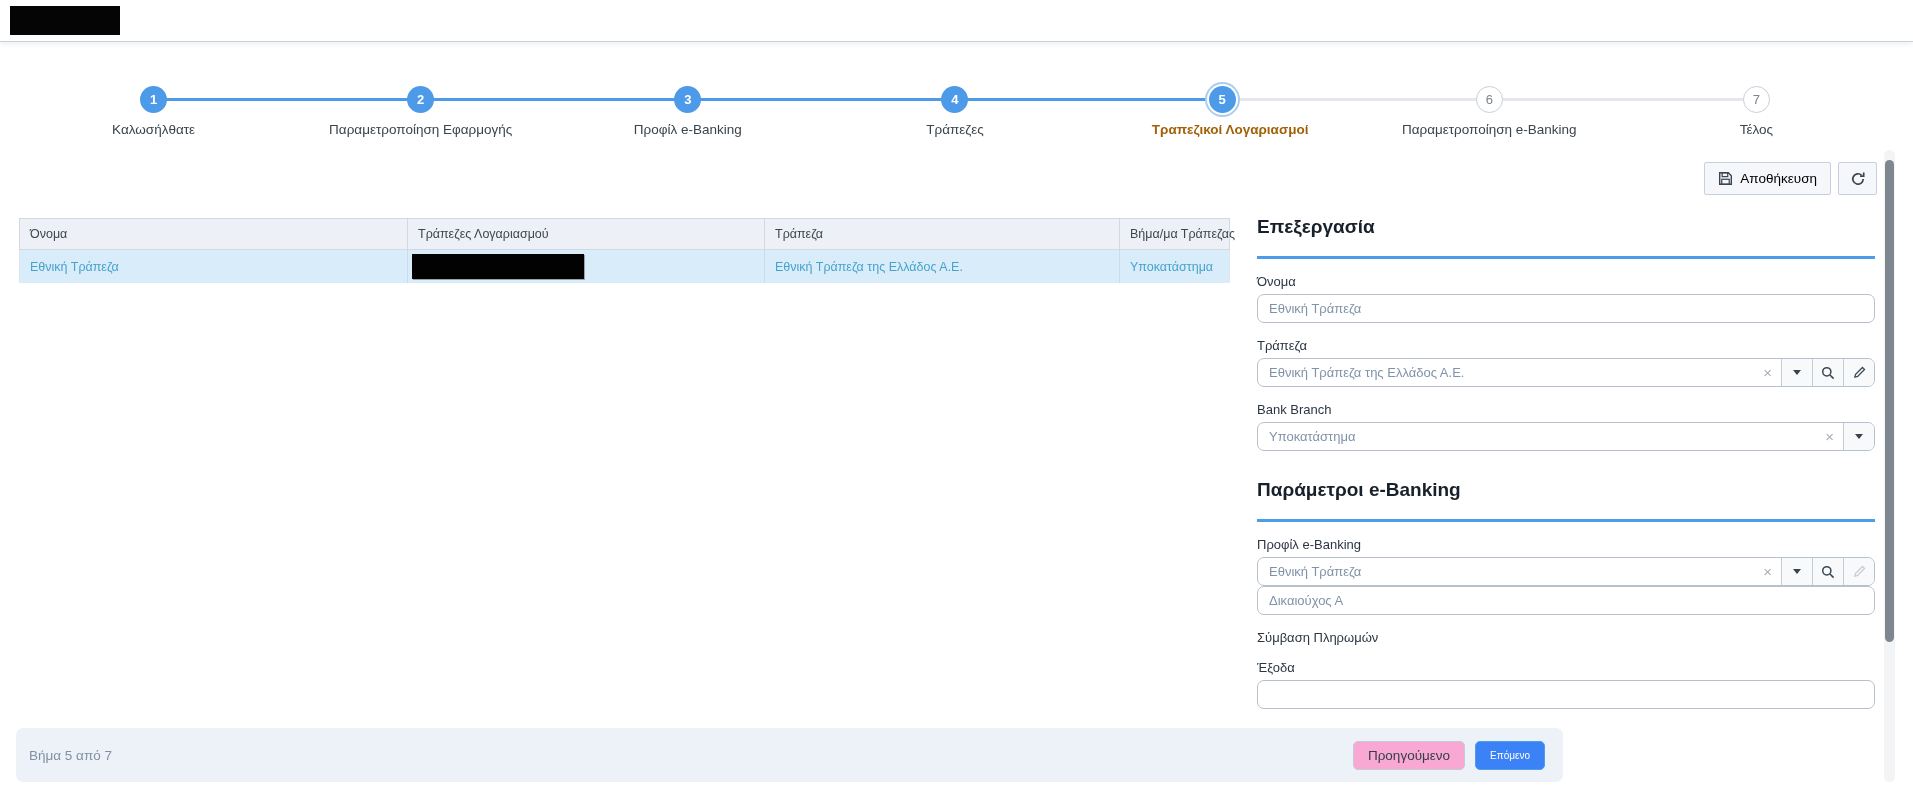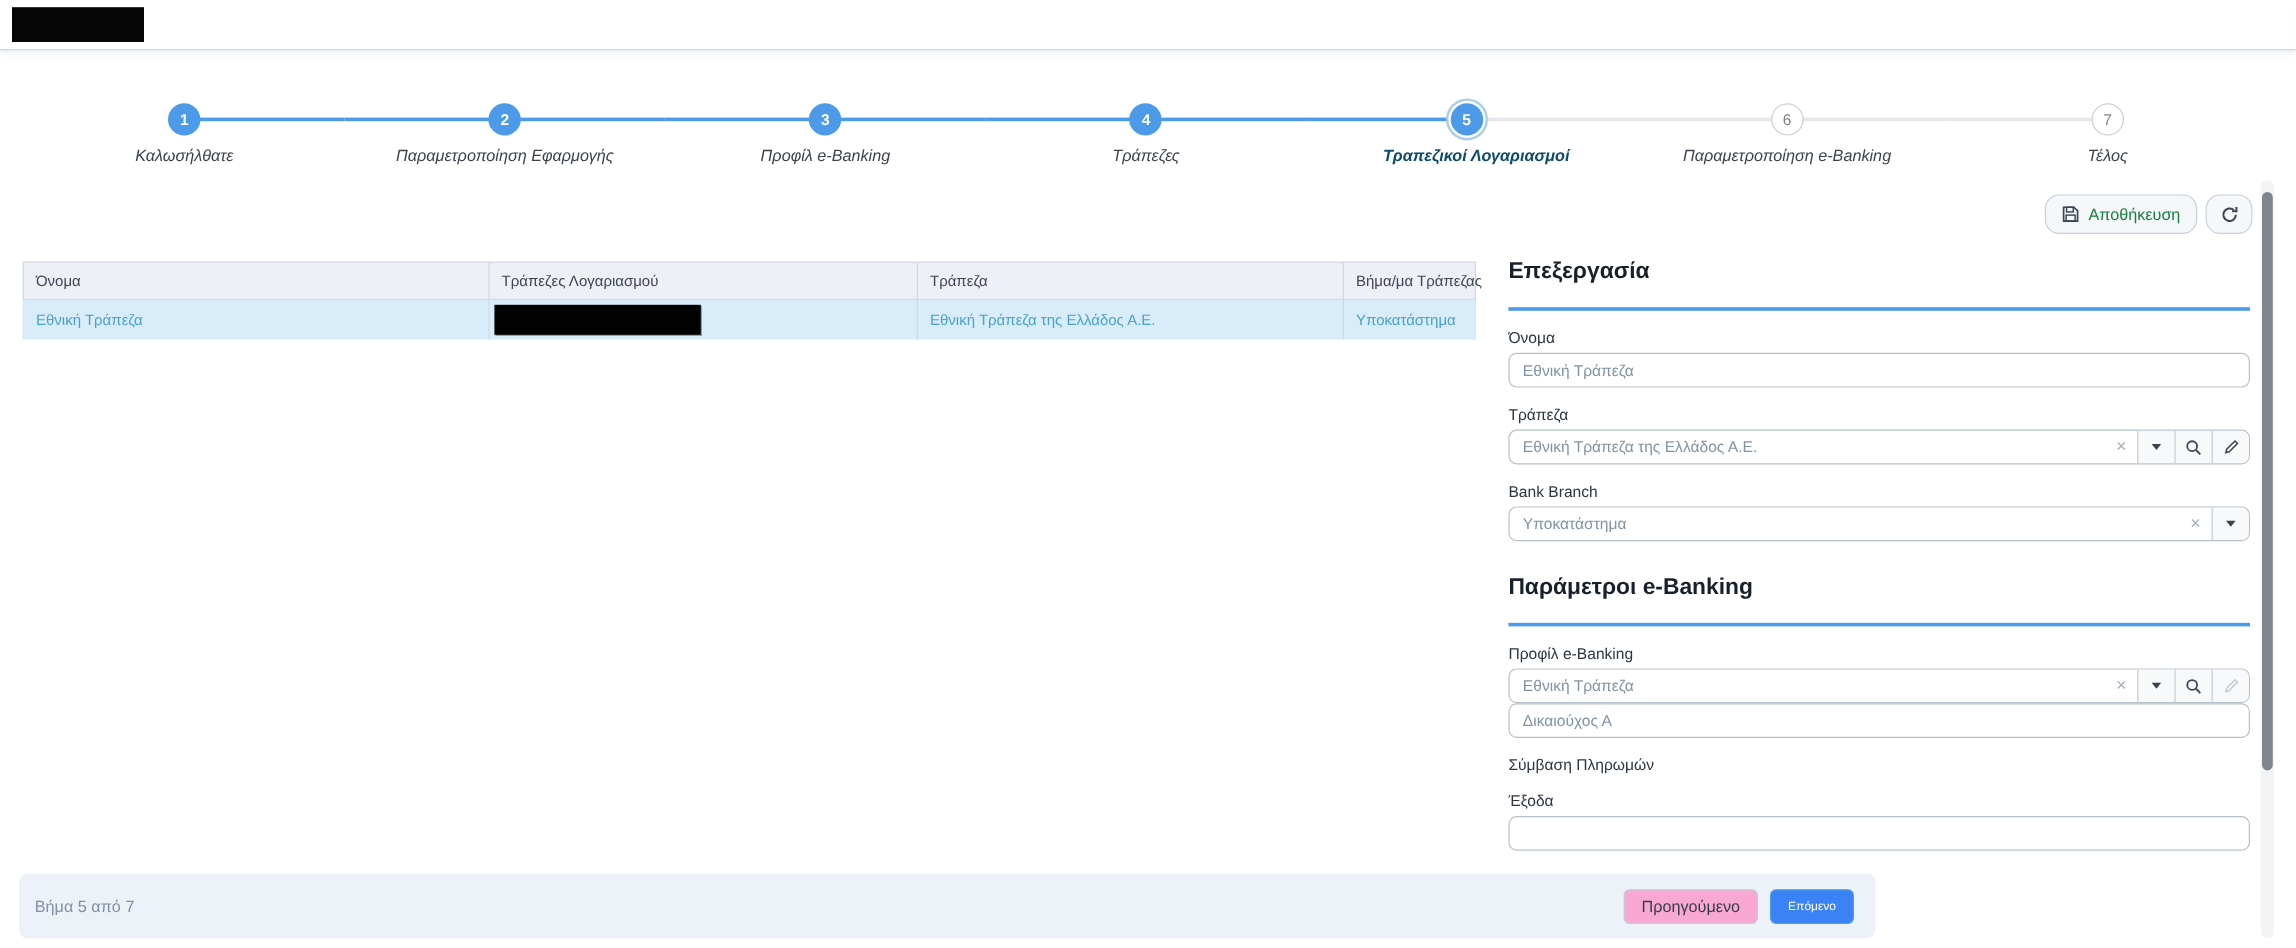--- a/index.html
+++ b/index.html
@@ -25,29 +25,29 @@
   .step.first::before { display:none; } .step.last::after { display:none; }
   .step.lc-blue::before { background:#4d9be8; }
   .step.rc-blue::after { background:#4d9be8; }
   .circle {
     width:27px; height:27px; border-radius:50%; z-index:2;
     display:flex; align-items:center; justify-content:center;
     font-size:13px; font-weight:bold; background:#4d9be8; color:#fff; cursor:pointer;
   }
   .s-active .circle { box-shadow:0 0 0 2px #ffffff, 0 0 0 4px #a9cdf0; }
   .s-todo .circle { background:#ffffff; border:1px solid #c9cfd6; color:#7c858f; font-weight:normal; }
-  .step-label { margin-top:9px; font-size:13.5px; color:#3b434c; white-space:nowrap;font-style:italic; }
-  .s-active .step-label { color:#0c4a6e; font-weight:bold;margin-left:16px; }
+  .step-label { margin-top:9px; font-size:13.5px; color:#3b434c; white-space:nowrap; }
+  .s-active .step-label { color:#a16207; font-weight:bold;margin-left:16px; }
 
   
   .toolbar { position:absolute; top:162px; right:36px; display:flex; gap:7px; }
   .btn-light {
-    height:33px; background:#f5f7fa; border:1px solid #c6d0de; border-radius:12px;
+    height:33px; background:#f5f7fa; border:1px solid #c6d0de; border-radius:2px;
     display:flex; align-items:center; gap:7px; padding:0 13px;
-    font-family:inherit; font-size:13.5px; color:#15803d; cursor:pointer;
+    font-family:inherit; font-size:13.5px; color:#000000; cursor:pointer;
   }
   .btn-iconsq { width:39px; justify-content:center; padding:0; }
 
   
   .table { position:absolute; left:19px; top:218px; width:1211px; font-size:12.5px; }
   .thead {
     display:grid; grid-template-columns:387px 357px 355px 112px;
     background:#edf0f6; border:1px solid #d4d8df; height:32px;
   }
   .th {

